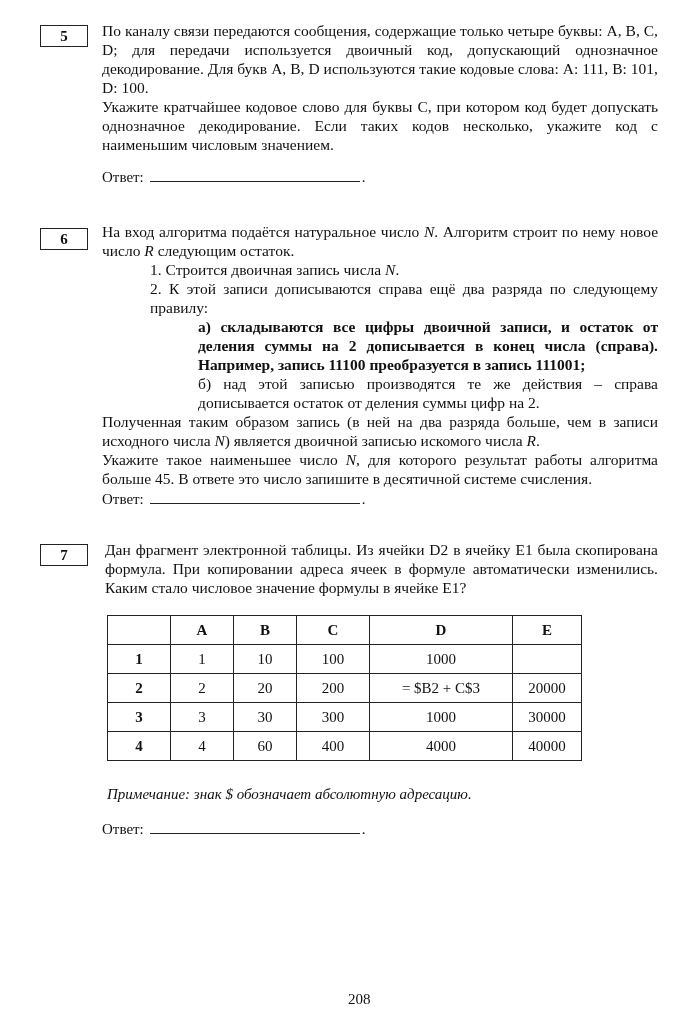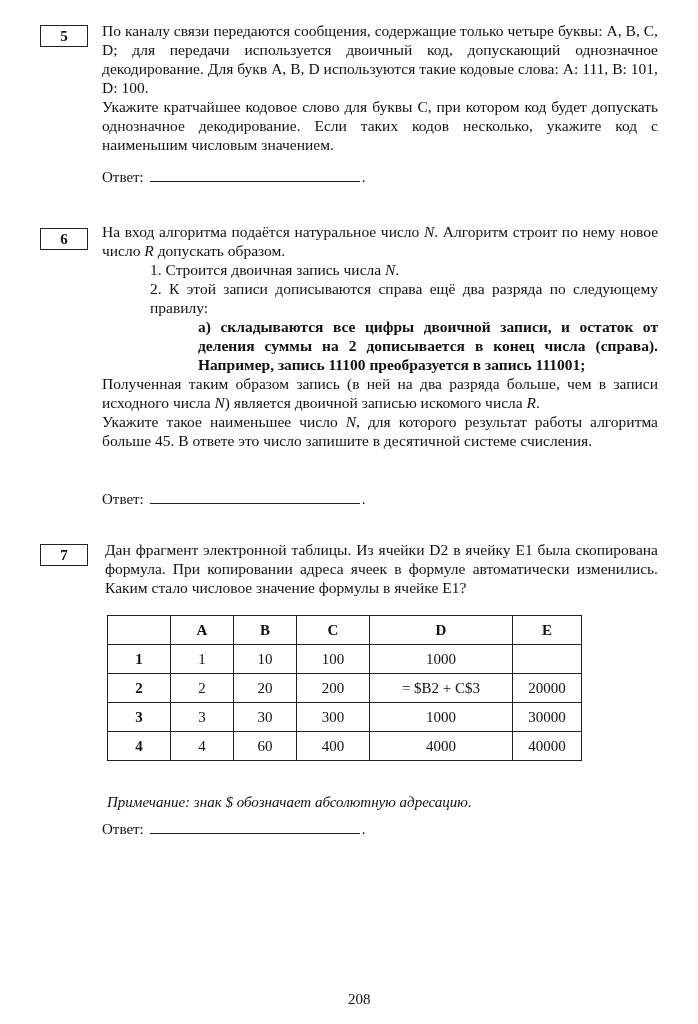--- a/index.html
+++ b/index.html
@@ -31,21 +31,21 @@
   i { font-style: italic; }
   table.sheet {
     position: absolute; left: 107px; top: 615px;
     border-collapse: collapse; font-size: 15px;
   }
   table.sheet td {
     border: 1.5px solid #222; height: 28px; text-align: center; padding: 0;
   }
   table.sheet td.hdr { font-weight: bold; }
   .note {
-    position: absolute; left: 107px; top: 786px; font-style: italic; font-size: 15px; margin-top: 8px;
+    position: absolute; left: 107px; top: 786px; font-style: italic; font-size: 15px;
   }
   .page-num {
     position: absolute; left: 348px; top: 991px; font-size: 15px;
   }
 </style>
 </head>
 <body>
 
 <div class="task">
   <div class="num-box" style="top:25px;">5</div>
@@ -54,24 +54,25 @@
     <p>Укажите кратчайшее кодовое слово для буквы C, при котором код будет допускать однозначное декодирование. Если таких кодов несколько, укажите код с наименьшим числовым значением.</p>
   </div>
   <div class="answer" style="top:167px;">
     <span>Ответ:</span><span class="line"></span><span class="dot">.</span>
   </div>
 </div>
 
 <div class="task">
   <div class="num-box" style="top:228px;">6</div>
   <div class="body-text" style="top:222px;">
-    <p><span>На вход алгоритма подаётся натуральное число </span><i>N</i><span>. Алгоритм строит по нему новое число </span><i>R</i><span> допускать образом.</span></p>
+    <p><span>На вход алгоритма подаётся натуральное число </span><i>N</i><span>. Алгоритм строит по нему новое число </span><i>R</i><span> следующим остаток.</span></p>
     <p class="indent1"><span>1. Строится двоичная запись числа </span><i>N</i><span>.</span></p>
     <p class="indent1">2. К этой записи дописываются справа ещё два разряда по следующему правилу:</p>
     <p class="indent1" style="padding-left:96px;font-weight:bold;">а) складываются все цифры двоичной записи, и остаток от деления суммы на 2 дописывается в конец числа (справа). Например, запись 11100 преобразуется в запись 111001;</p>
+    <p class="indent1" style="padding-left:96px;">б) над этой записью производятся те же действия – справа дописывается остаток от деления суммы цифр на 2.</p>
     <p><span>Полученная таким образом запись (в ней на два разряда больше, чем в записи исходного числа </span><i>N</i><span>) является двоичной записью искомого числа </span><i>R</i><span>.</span></p>
     <p><span>Укажите такое наименьшее число </span><i>N</i><span>, для которого результат работы алгоритма больше 45. В ответе это число запишите в десятичной системе счисления.</span></p>
   </div>
   <div class="answer" style="top:489px;">
     <span>Ответ:</span><span class="line"></span><span class="dot">.</span>
   </div>
 </div>
 
 <div class="task">
   <div class="num-box" style="top:544px;">7</div>

